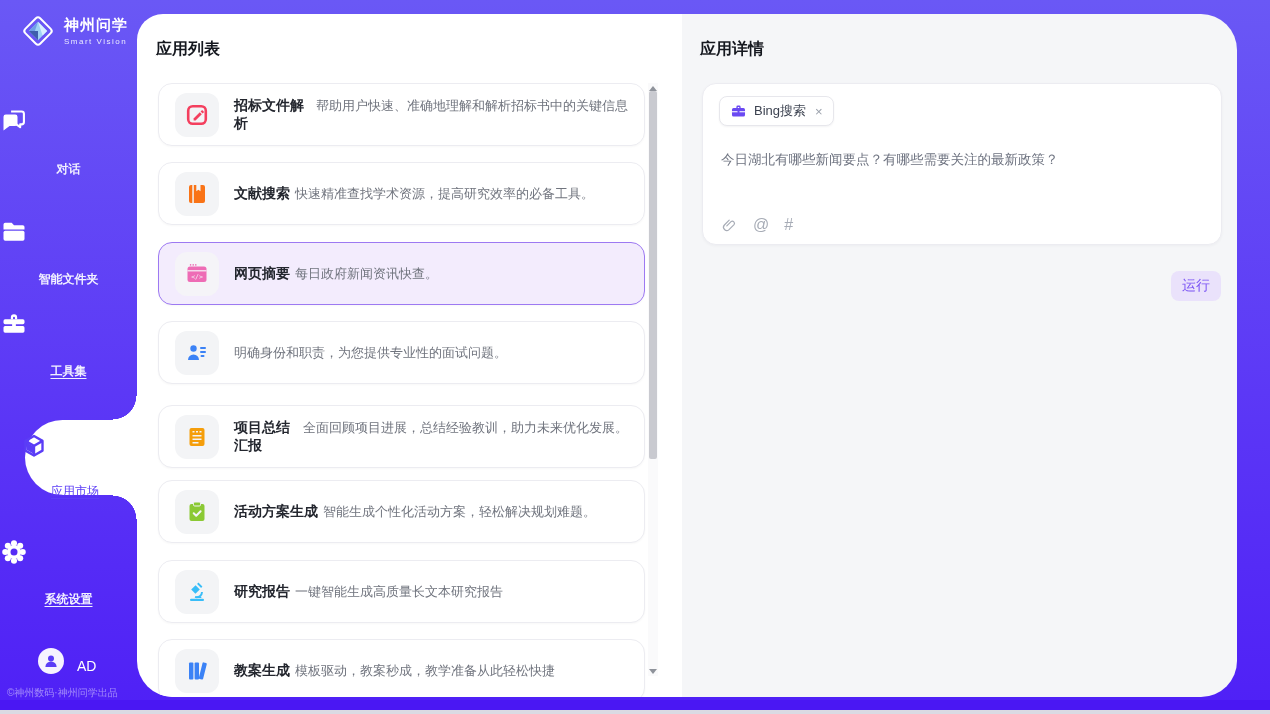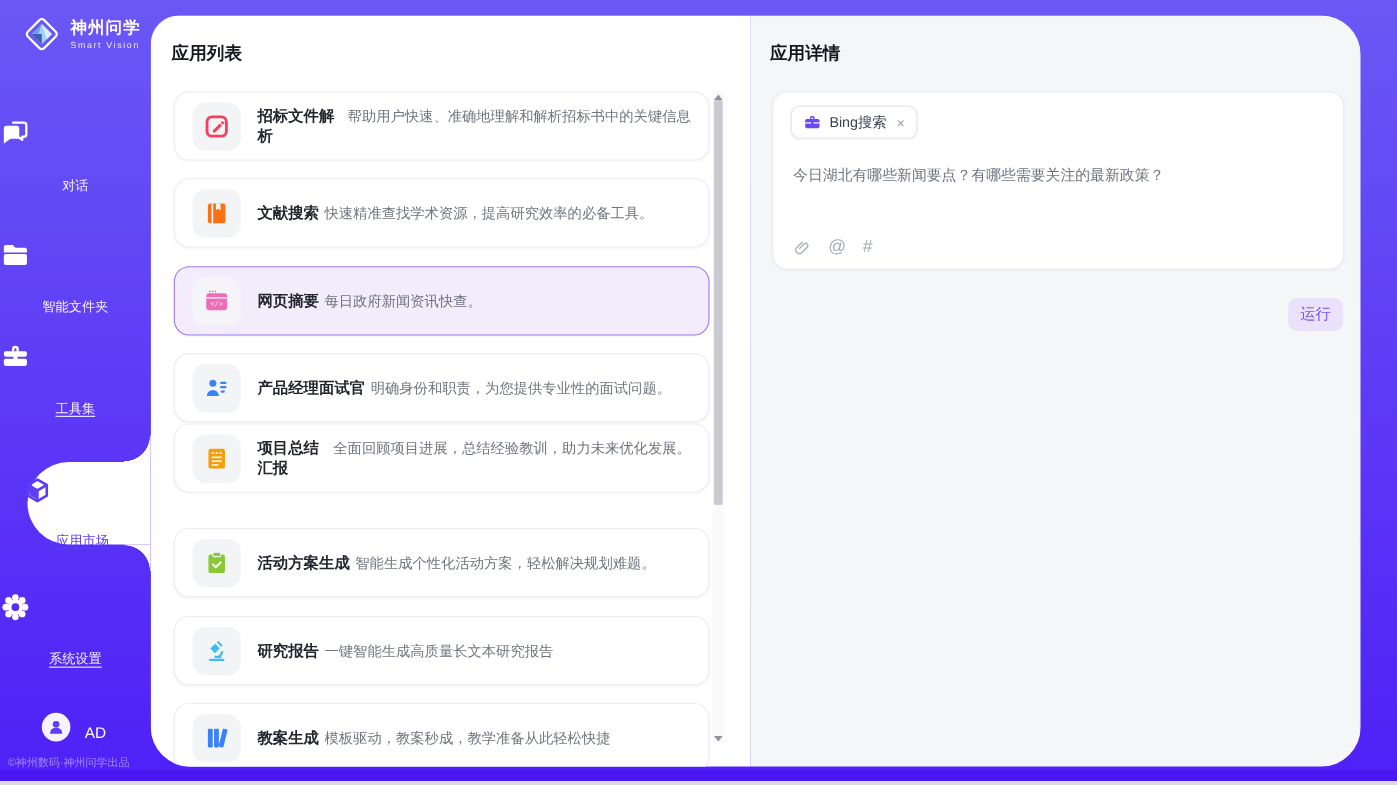--- a/index.html
+++ b/index.html
@@ -16,21 +16,21 @@
   .bottom-strip { position:absolute; left:0; top:710px; width:1270px; height:4px; background:#dadae3; }
 
   
   .sidebar { position:absolute; left:0; top:0; width:137px; height:700px; }
   .logo-row { position:absolute; left:20px; top:13px; display:flex; align-items:center; gap:8px; }
   .logo-text .cn { color:#fff; font-size:15px; font-weight:bold; letter-spacing:1px; }
   .logo-text .en { color:#e8e9ff; font-size:8px; letter-spacing:1.5px; margin-top:2px; }
 
   .side-item { position:absolute; left:0; width:137px; text-align:center; color:#fff; cursor:pointer; }
   .side-item .ic { margin:0 auto; width:28px; height:28px; }
-  .side-item .lbl { display:inline-block; margin-top:7px; font-size:12px; color:#f2f1ff; }
+  .side-item .lbl { display:inline-block; margin-top:7px; font-size:12px; color:#f2f1ff;font-weight:bold; }
   .side-item .lbl.ul { text-decoration:underline; text-underline-offset:3px; }
 
   .active-bubble { position:absolute; left:25px; top:420px; width:112px; height:75px;
     background:#fff; border-radius:38px 0 0 38px; text-align:center; cursor:pointer; }
   .active-bubble .inner { transform:translateX(-6px); padding-top:12px; }
   .active-bubble .ic { margin:0 auto; width:30px; height:30px; color:#5b3df6; }
   .active-bubble .lbl { display:inline-block; margin-top:3px; font-size:12px; color:#5b3df6;
     text-decoration:underline; text-underline-offset:3px; }
   .notch { position:absolute; right:0; width:24px; height:24px; }
   .notch.top { top:396px; background:radial-gradient(24px at 0 0, rgba(255,255,255,0) 23px, #fff 23.5px); }
@@ -248,26 +248,25 @@
         <span class="app-icon" style="color: rgb(59, 130, 246);">
           <svg viewBox="0 0 24 24" fill="currentColor">
             <circle cx="8.5" cy="7.5" r="3.2"></circle>
             <path d="M3 19a5.5 5.5 0 0 1 11 0z"></path>
             <rect x="15" y="6" width="6" height="2" rx="1"></rect>
             <rect x="15" y="10" width="6" height="2" rx="1"></rect>
             <rect x="15.5" y="14" width="4" height="2" rx="1"></rect>
           </svg>
         </span>
         <span class="app-meta">
-          <span class="app-name">产品经理面试官</span>
           <span class="app-desc">明确身份和职责，为您提供专业性的面试问题。</span>
         </span>
       </div>
 
-      <div class="app-card" style="top:302px">
+      <div class="app-card" style="top:322px">
         <span class="app-icon" style="color: rgb(245, 158, 11);">
           <svg viewBox="0 0 24 24" fill="currentColor">
             <rect x="4.5" y="3" width="15" height="18" rx="2"></rect>
             <rect x="7.5" y="6" width="2" height="1.5" fill="#f3f4f6"></rect>
               <rect x="11" y="6" width="2" height="1.5" fill="#f3f4f6"></rect>
               <rect x="14.5" y="6" width="2" height="1.5" fill="#f3f4f6"></rect>
             <rect x="7.5" y="10" width="9" height="1.5" fill="#f3f4f6"></rect>
             <rect x="7.5" y="13.5" width="9" height="1.5" fill="#f3f4f6"></rect>
             <rect x="7.5" y="17" width="6" height="1.5" fill="#f3f4f6"></rect>
           </svg>

